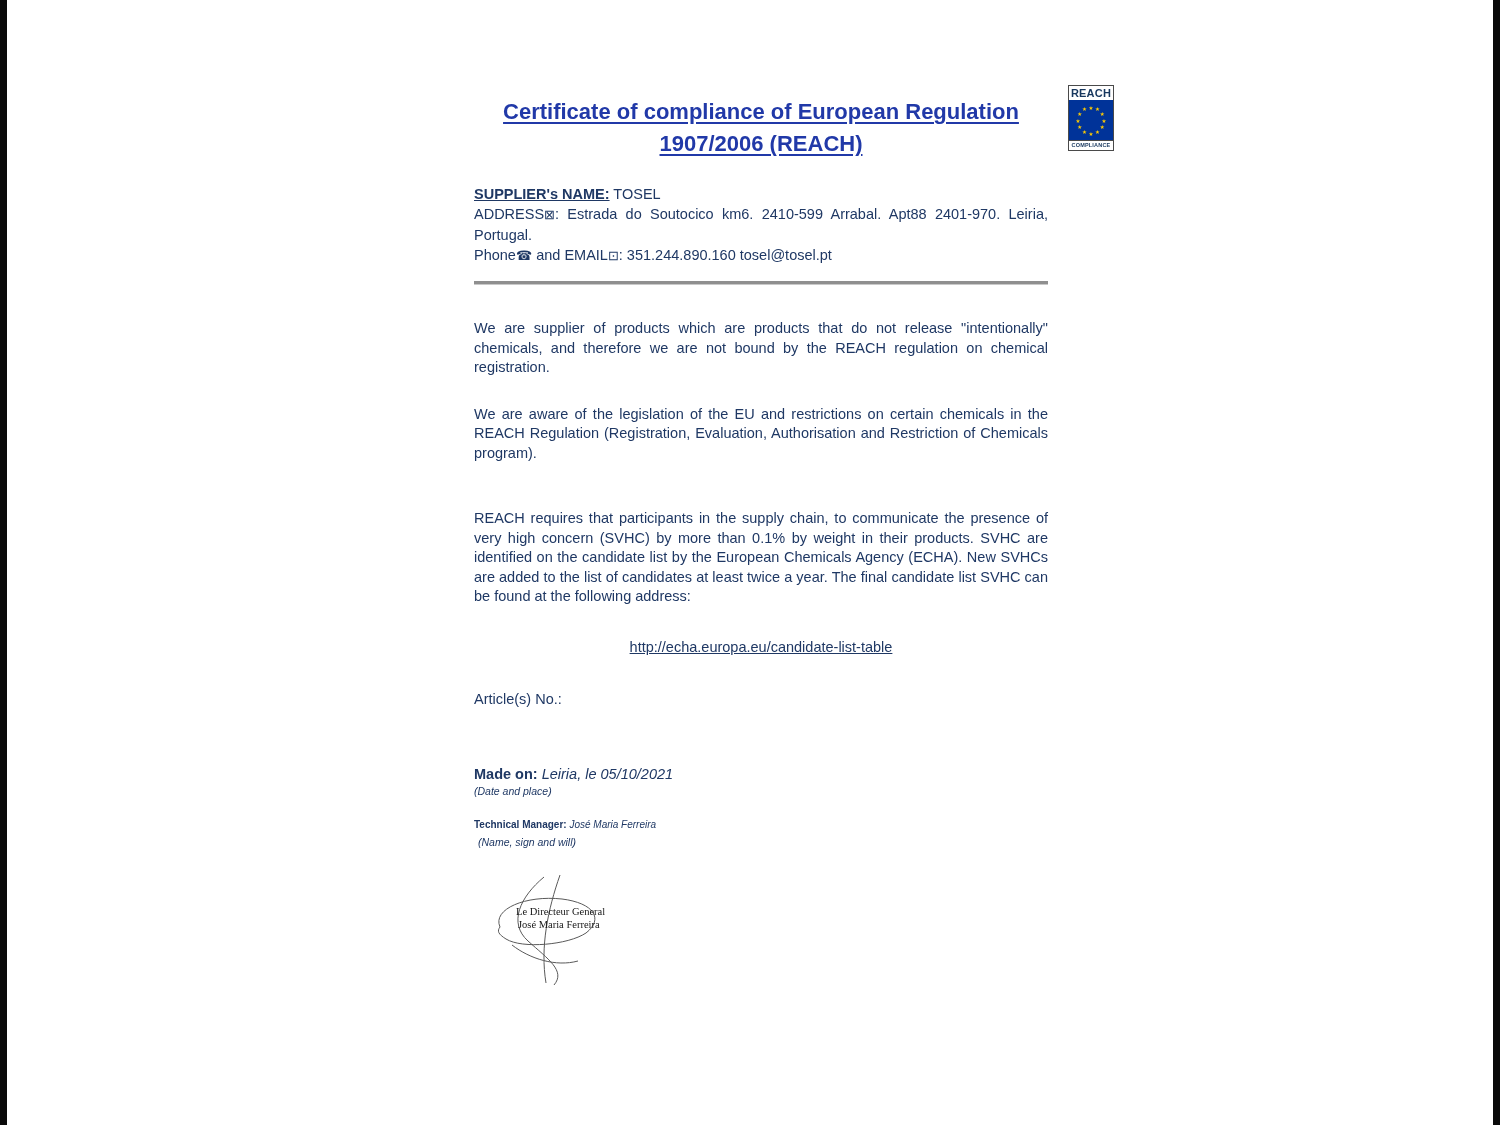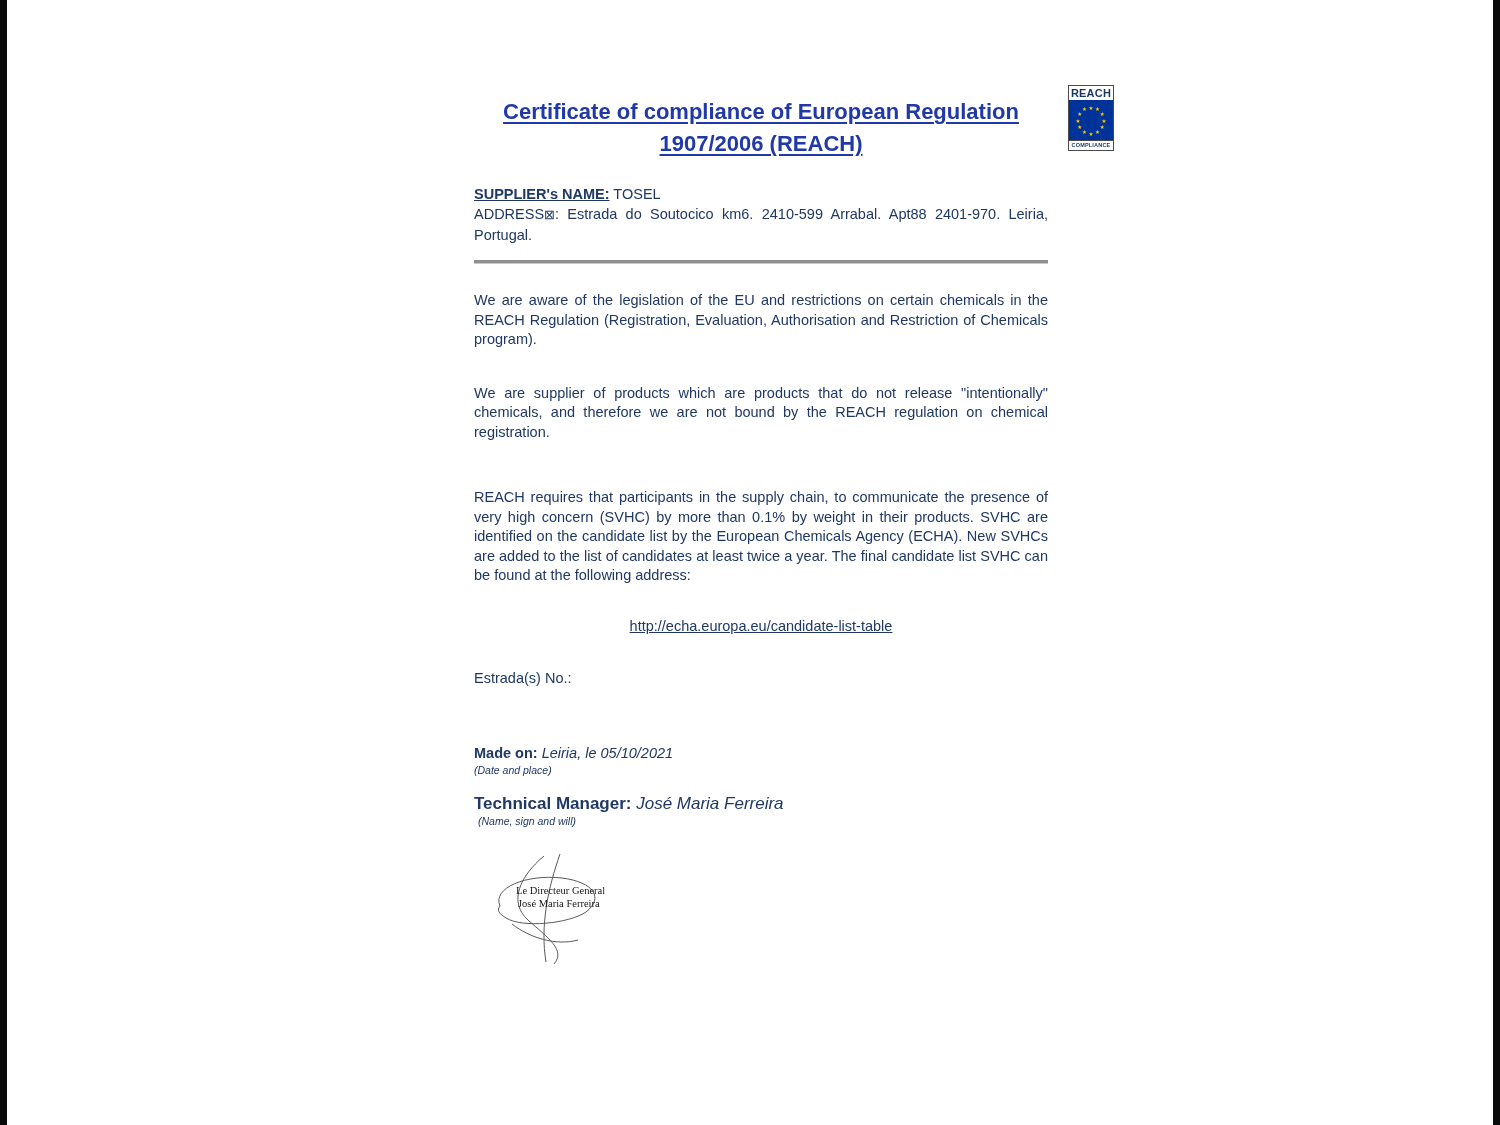--- a/index.html
+++ b/index.html
@@ -66,21 +66,21 @@
   .p3{margin:46px 0 0 0;}
   .link-row{margin:31px 0 0 0;text-align:center;}
   .link-row a{color:#1F3864;text-decoration:underline;font-size:14.5px;}
   .p4{margin:36px 0 0 0;}
   .articles{margin:34px 0 0 0;text-align:left;}
 
   .madeon{margin:55px 0 0 0;font-size:14.5px;line-height:20px;}
   .b-label{font-weight:bold;}
   .i-value{font-style:italic;}
   .small-note{margin:1px 0 0 0;font-size:10.5px;font-style:italic;line-height:13px;}
-  .manager{margin:17px 0 0 0;font-size:17px;line-height:20px;}
+  .manager{margin:17px 0 0 0;font-size:10px;line-height:20px;}
   .sign-note{margin:1px 0 0 0;padding-left:4px;font-size:10.5px;font-style:italic;line-height:13px;}
 
   .signature{
     position:relative;
     margin:26px 0 0 8px;
     width:170px;height:112px;
   }
   .signature svg{position:absolute;left:0;top:0;}
   .sig-text{
     position:absolute;left:34px;top:31px;
@@ -125,34 +125,35 @@
   <div class="content">
 
     <h1 class="title">
       <span class="tline">Certificate of compliance of European Regulation</span><br>
       <span class="tline">1907/2006 (REACH)</span>
     </h1>
 
     <div class="supplier">
       <p><span class="lbl-underline">SUPPLIER's NAME:</span><span> TOSEL</span></p>
       <p><span>ADDRESS</span><span class="sym">⊠</span><span>: Estrada do Soutocico km6. 2410-599 Arrabal. Apt88 2401-970. Leiria, Portugal.</span></p>
+      <p><span>Phone</span><span class="sym">☎</span><span> and EMAIL</span><span class="sym">⊡</span><span>: 351.244.890.160 tosel@tosel.pt</span></p>
     </div>
 
     <div class="separator"></div>
 
+    <p class="bodytext p2">We are supplier of products which are products that do not release "intentionally" chemicals, and therefore we are not bound by the REACH regulation on chemical registration.</p>
+
     <p class="bodytext p1">We are aware of the legislation of the EU and restrictions on certain chemicals in the REACH Regulation (Registration, Evaluation, Authorisation and Restriction of Chemicals program).</p>
-
-    <p class="bodytext p2">We are supplier of products which are products that do not release "intentionally" chemicals, and therefore we are not bound by the REACH regulation on chemical registration.</p>
 
     <p class="bodytext p3">REACH requires that participants in the supply chain, to communicate the presence of very high concern (SVHC) by more than 0.1% by weight in their products. SVHC are identified on the candidate list by the European Chemicals Agency (ECHA). New SVHCs are added to the list of candidates at least twice a year. The final candidate list SVHC can be found at the following address:</p>
 
     <p class="link-row"><a href="#">http://echa.europa.eu/candidate-list-table</a></p>
 
 
-    <p class="bodytext articles">Estrada(s) No.:</p>
+    <p class="bodytext articles">Article(s) No.:</p>
 
     <p class="madeon"><span class="b-label">Made on: </span><span class="i-value">Leiria, le 05/10/2021</span></p>
     <p class="small-note">(Date and place)</p>
 
     <p class="manager"><span class="b-label">Technical Manager: </span><span class="i-value">José Maria Ferreira</span></p>
     <p class="sign-note">(Name, sign and will)</p>
 
     <div class="signature">
       <svg width="170" height="112" viewBox="0 0 170 112" xmlns="http://www.w3.org/2000/svg">
         <g fill="none" stroke="#3c3c3c" stroke-width="1" opacity="0.85">

